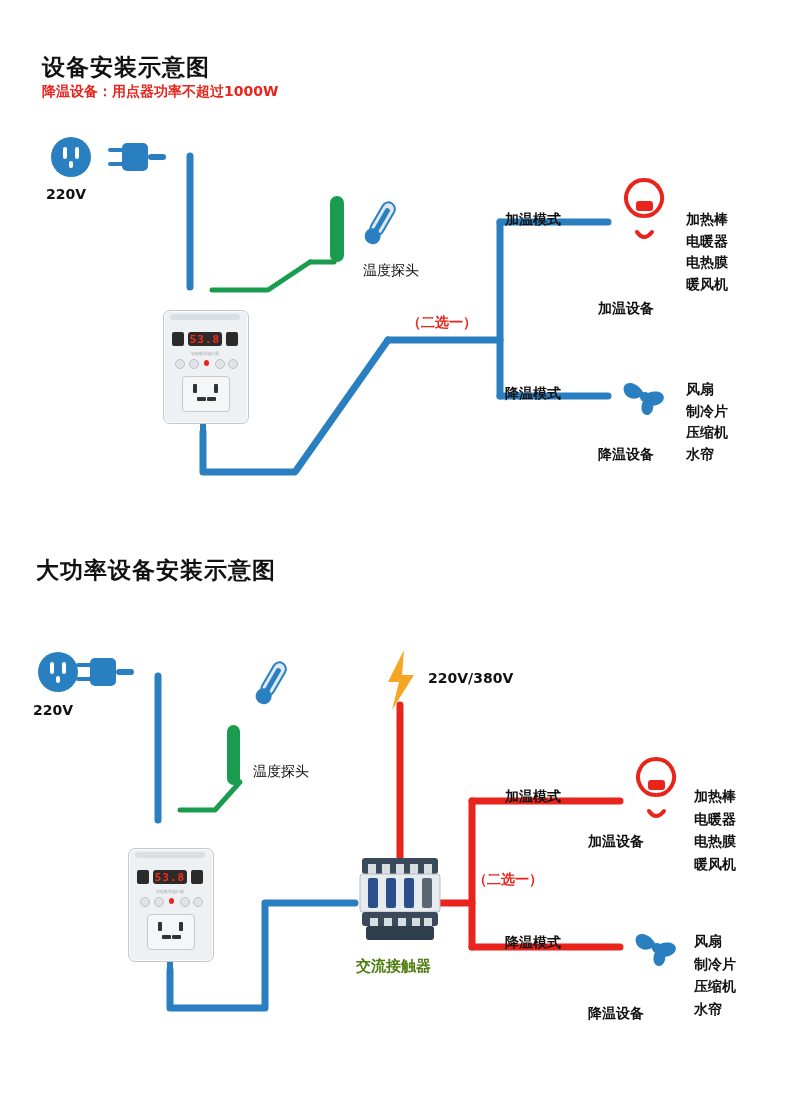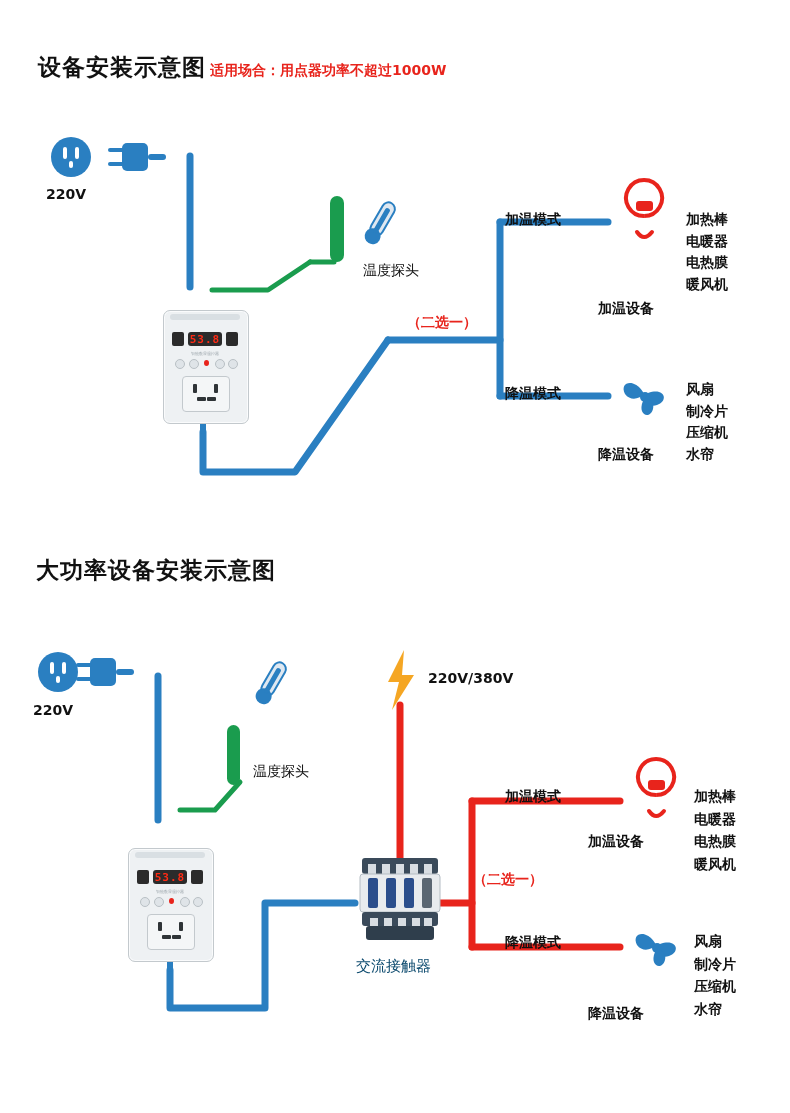--- a/index.html
+++ b/index.html
@@ -7,30 +7,30 @@
     width:790px;height:1113px;
     background:#ffffff;
     font-family:"DejaVu Sans","Liberation Sans",sans-serif;
     position:relative;
     overflow:hidden;
   }
   .section{position:absolute;left:0;width:790px;}
   .sec1{top:0;height:520px;}
   .sec2{top:520px;height:593px;padding-left:16px;}
 
-  .title-row{position:absolute;display:flex;align-items:baseline;}
+  .title-row{position:absolute;display:flex;align-items:baseline;flex-direction:column;}
   .title-main{font-size:23px;font-weight:bold;color:#111;letter-spacing:1px;}
   .title-sub{font-size:14px;font-weight:bold;color:#e8241c;margin-left:4px;}
 
   .svg-layer{position:absolute;left:0;top:0;width:790px;height:100%;}
 
   .lbl{position:absolute;font-size:14px;color:#111;line-height:1.25;white-space:nowrap;}
   .lbl-b{font-weight:bold;}
   .lbl-red{color:#e8241c;font-weight:bold;}
-  .lbl-blue{color:#0c4a6e;font-weight:normal;}
+  .lbl-blue{color:#4d7c0f;font-weight:bold;}
 
   
   .device{position:absolute;margin-top:48px;}
   .dev-body{
     position:absolute;left:0;top:0;
     background:#eef1f3;
     border:1px solid #c3c9cd;
     border-radius:7px;
     box-shadow:inset 0 0 0 1px #fafbfc;
   }
@@ -56,21 +56,21 @@
   }
   .sock-hole{position:absolute;background:#2f3437;border-radius:1px;}
 </style>
 </head>
 <body>
 
 <div class="section sec1">
 
   <div class="title-row" style="left:38px;top:52px;">
     <span class="title-main">设备安装示意图</span>
-    <span class="title-sub">适用场合：用点器功率不超过1000W</span>
+    <span class="title-sub">降温设备：用点器功率不超过1000W</span>
   </div>
 
   <svg class="svg-layer" viewBox="0 0 790 520">
 
     <path d="M190 156 L190 287" stroke="#2a7fc1" stroke-width="7" fill="none" stroke-linecap="round"></path>
 
     <path d="M203 432 L203 472 L295 472 L388 340" stroke="#2a7fc1" stroke-width="7" fill="none" stroke-linejoin="round" stroke-linecap="round"></path>
 
     <path d="M388 340 L500 340" stroke="#2a7fc1" stroke-width="7" fill="none" stroke-linecap="round"></path>
 

